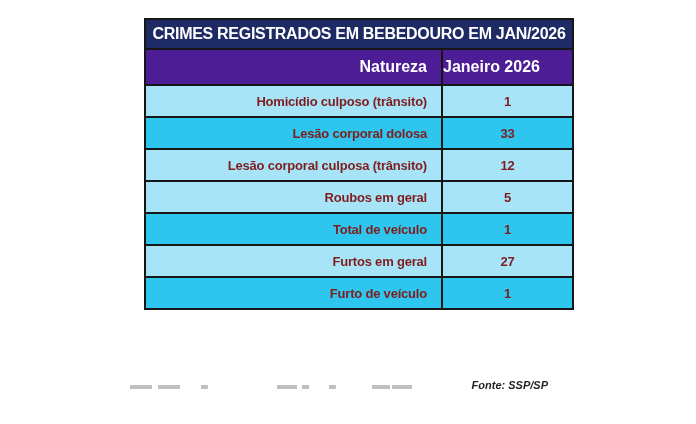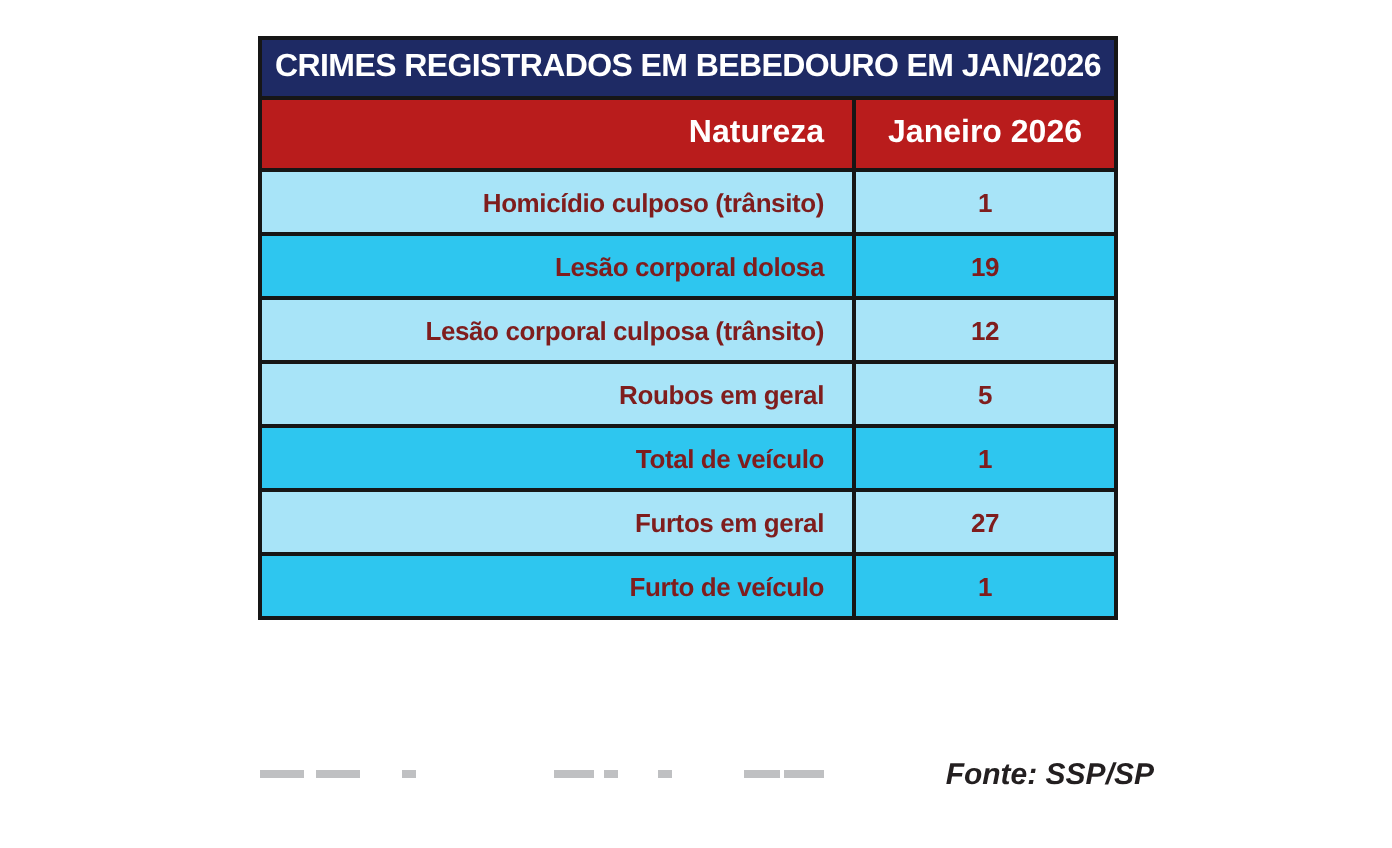--- a/index.html
+++ b/index.html
@@ -10,21 +10,21 @@
   }
   .stage {
     position: relative;
     width: 696px;
     height: 424px;
     background: #ffffff;
     overflow: hidden;
   }
   table.crime-table {
     position: absolute;
-    left: 129px;
+    left: 144px;
     top: 18px;
     width: 428px;
     border-collapse: collapse;
     table-layout: fixed;
   }
   table.crime-table th,
   table.crime-table td {
     border: 2px solid #161616;
     font-weight: bold;
     padding: 0;
@@ -38,53 +38,53 @@
     height: 28px;
     background: #1e2a64;
     color: #ffffff;
     font-size: 16px;
     letter-spacing: -0.3px;
     text-align: center;
     vertical-align: middle;
   }
   tr.head-row th {
     height: 34px;
-    background: #b91c1c;
+    background: #4c1d95;
     color: #ffffff;
     font-size: 16px;
     vertical-align: middle;
   }
   tr.head-row th.nat {
     text-align: right;
     padding-right: 14px;
   }
-  tr.head-row th.val { text-align: center; }
+  tr.head-row th.val { text-align: left; }
 
   tr.data-row td {
     height: 30px;
     color: #7f1d1d;
     font-size: 13px;
     letter-spacing: -0.2px;
     vertical-align: middle;
   }
   tr.data-row td.nat {
     text-align: right;
     padding-right: 14px;
   }
   tr.data-row td.val { text-align: center; }
   tr.data-row.light td { background: #a8e4f8; }
   tr.data-row.dark td  { background: #2ec6ef; }
 
   .fonte {
     position: absolute;
-    left: 149px;
+    left: 120px;
     top: 379px;
     width: 428px;
     text-align: right;
-    font-size: 15px;
+    font-size: 11px;
     font-weight: bold;
     font-style: italic;
     color: #231f20;
   }
   .artifact {
     position: absolute;
     top: 385px;
     height: 4px;
     background: #a9abae;
     opacity: 0.75;
@@ -108,21 +108,21 @@
         <th class="nat">Natureza</th>
         <th class="val">Janeiro 2026</th>
       </tr>
 
       <tr class="data-row light">
         <td class="nat">Homicídio culposo (trânsito)</td>
         <td class="val">1</td>
       </tr>
       <tr class="data-row dark">
         <td class="nat">Lesão corporal dolosa</td>
-        <td class="val">19</td>
+        <td class="val">33</td>
       </tr>
       <tr class="data-row light">
         <td class="nat">Lesão corporal culposa (trânsito)</td>
         <td class="val">12</td>
       </tr>
       <tr class="data-row light">
         <td class="nat">Roubos em geral</td>
         <td class="val">5</td>
       </tr>
       <tr class="data-row dark">

